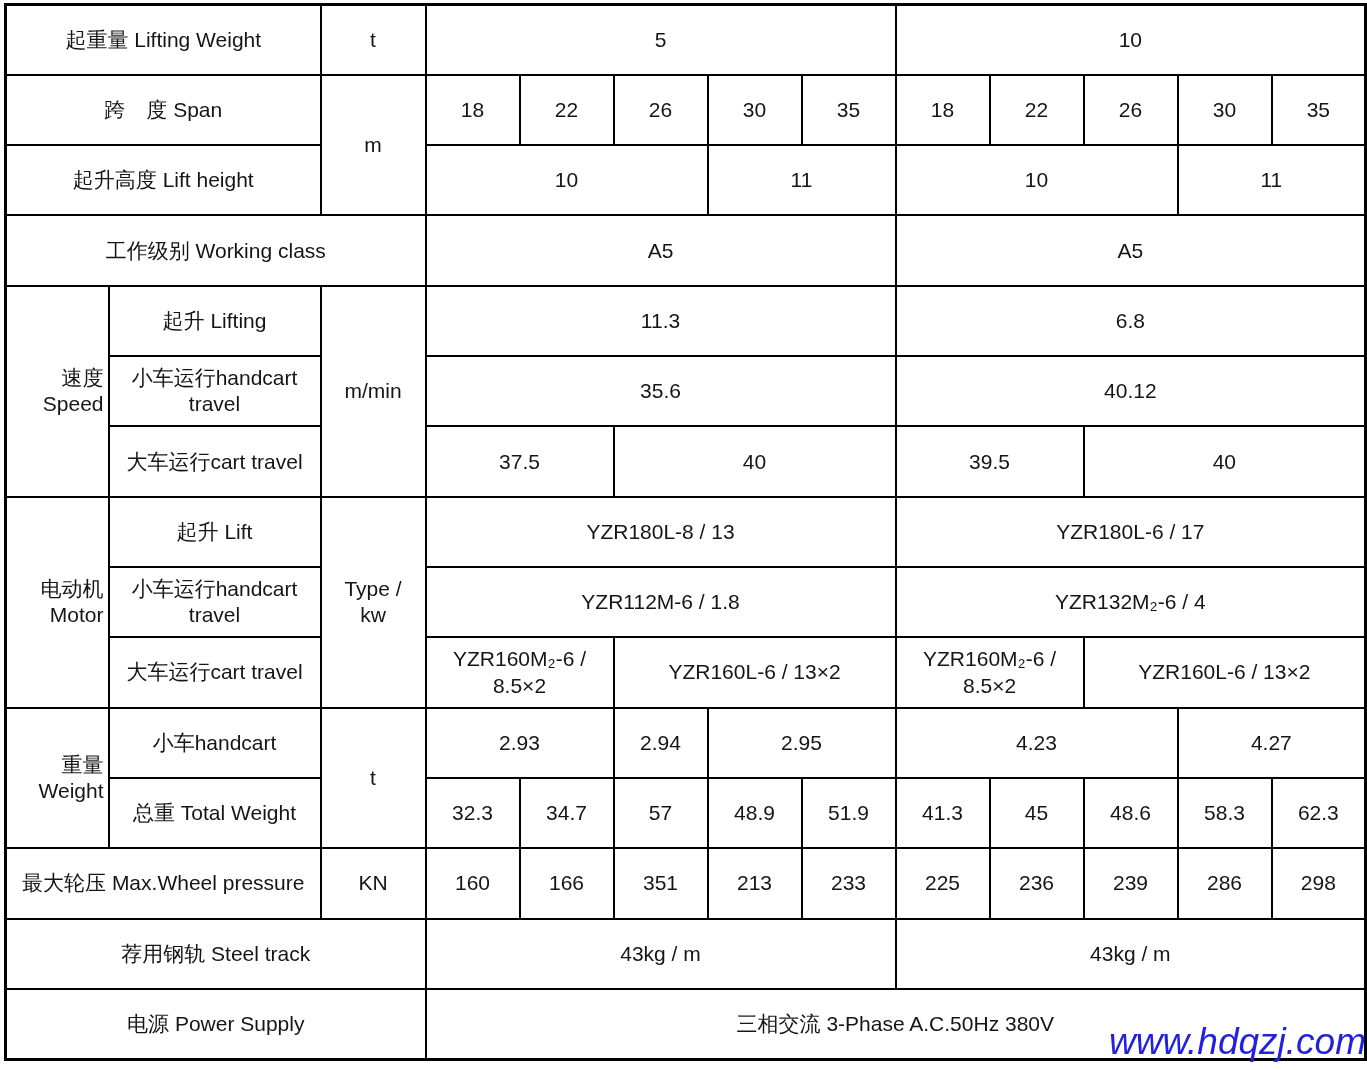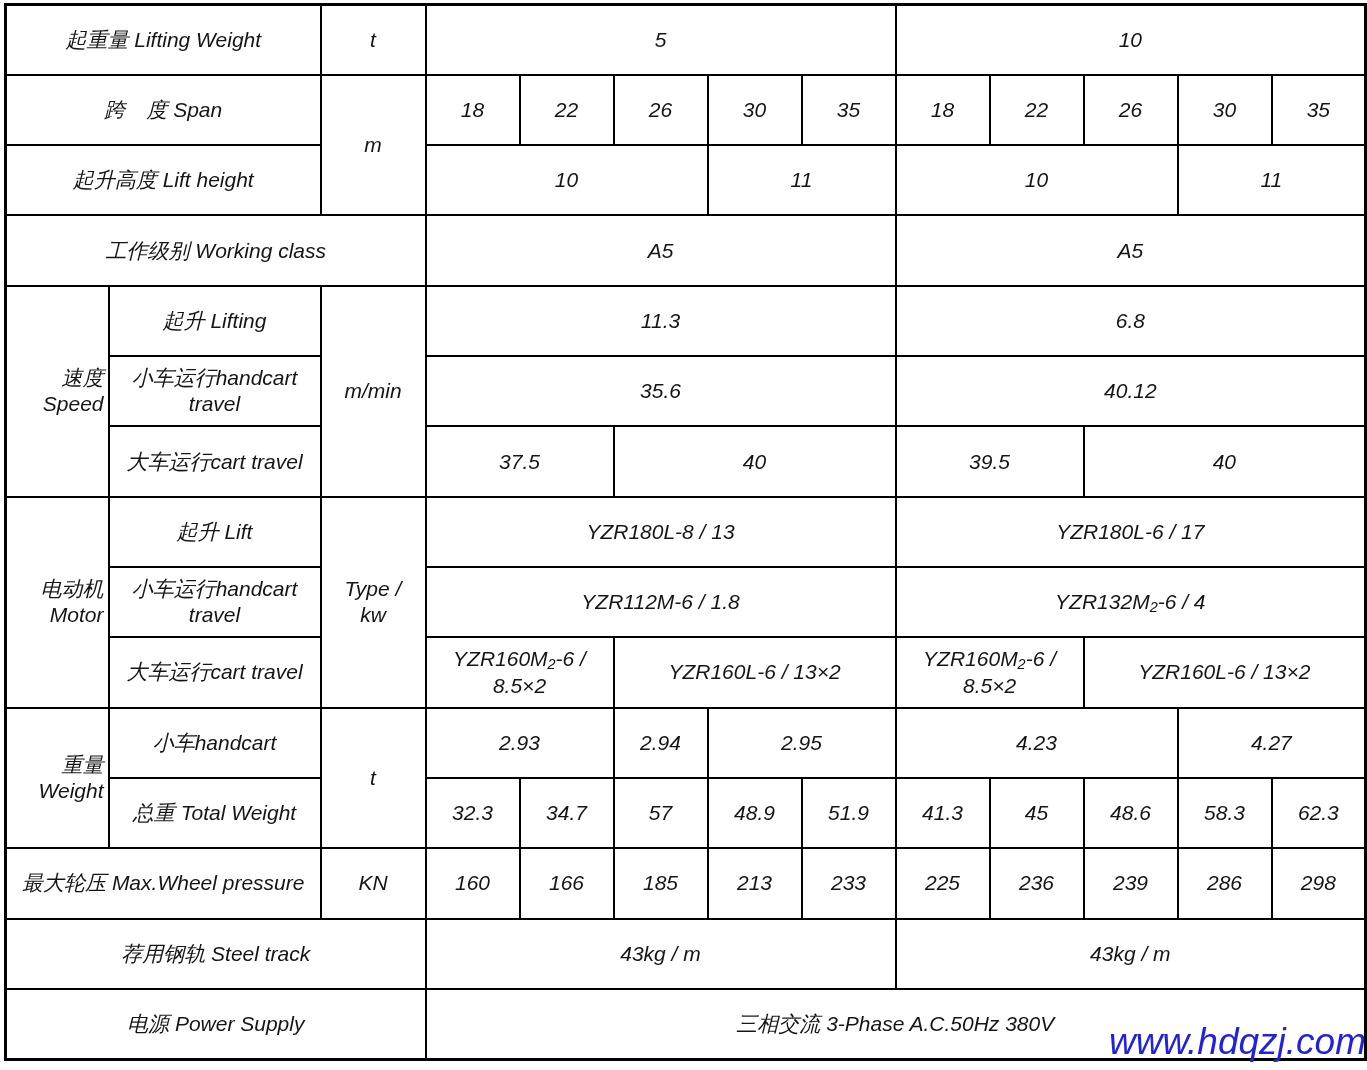--- a/index.html
+++ b/index.html
@@ -12,21 +12,20 @@
     color: #151515;
     position: relative;
     overflow: hidden;
   }
   .sheet {
     position: absolute;
     left: 4px;
     top: 3px;
     width: 1358px;
     height: 1063px;
-    font-style: italic;
   }
   table.spec {
     border-collapse: collapse;
     table-layout: fixed;
     width: 1358px;
     height: 1058px;
     border: 3px solid #000;
   }
   table.spec td {
     border: 2px solid #000;
@@ -184,21 +183,21 @@
       <td>48.6</td>
       <td>58.3</td>
       <td>62.3</td>
     </tr>
 
     <tr>
       <td colspan="2" style="padding:0 2px">最大轮压 Max.Wheel pressure</td>
       <td>KN</td>
       <td>160</td>
       <td>166</td>
-      <td>185</td>
+      <td>351</td>
       <td>213</td>
       <td>233</td>
       <td>225</td>
       <td>236</td>
       <td>239</td>
       <td>286</td>
       <td>298</td>
     </tr>
 
     <tr>

